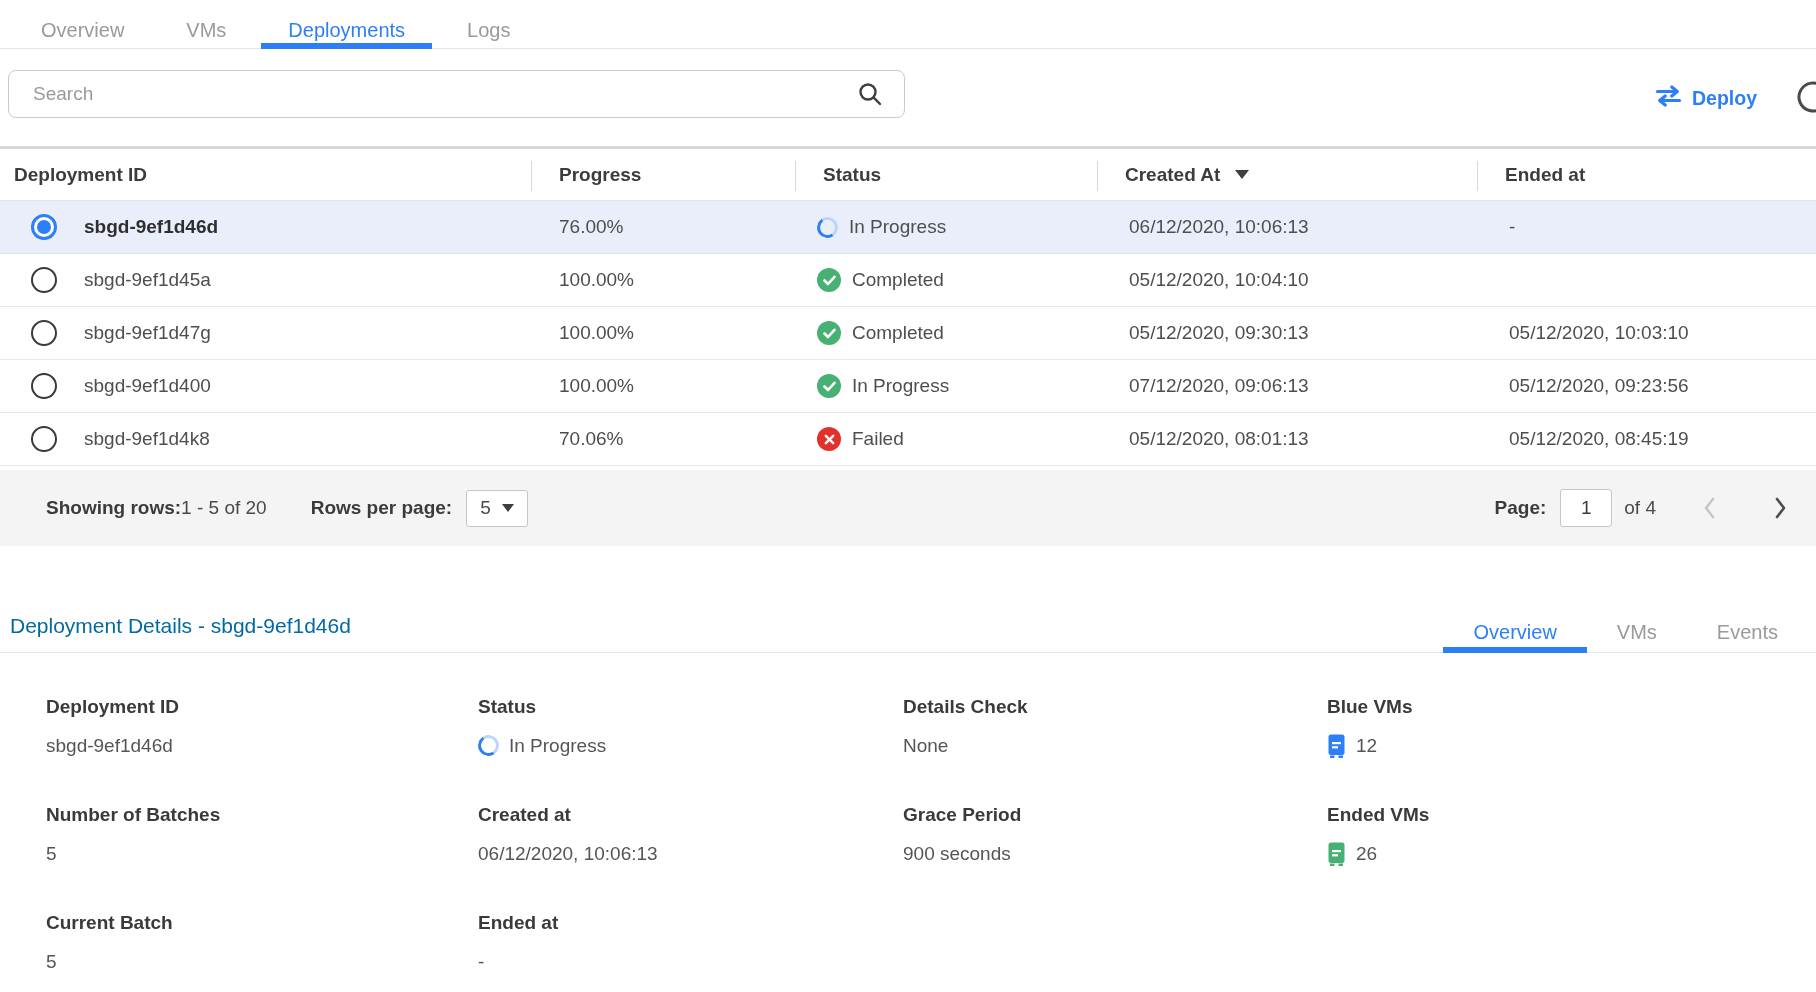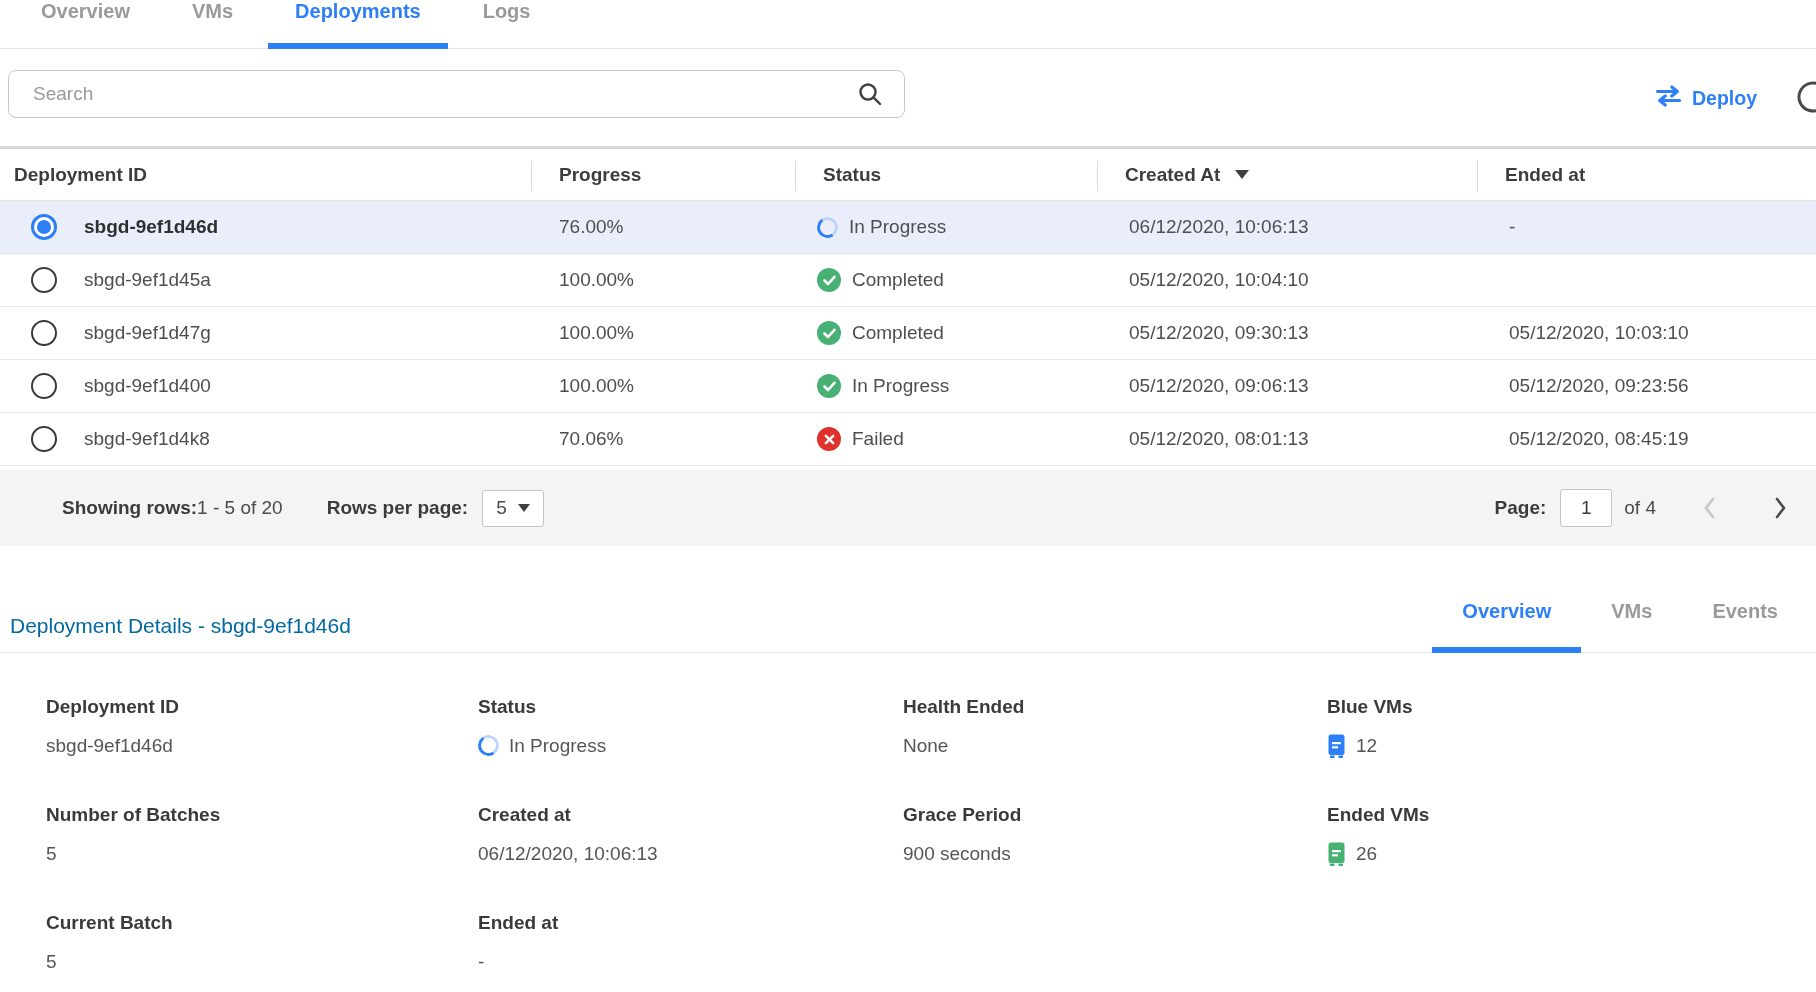--- a/index.html
+++ b/index.html
@@ -3,22 +3,22 @@
 <meta charset="utf-8">
 <style>
   * { margin:0; padding:0; box-sizing:border-box; }
   html,body { width:1816px; height:992px; overflow:hidden; background:#fff;
     font-family:"Liberation Sans", sans-serif; color:#4e4e4e; }
   body { position:relative; }
 
   
   .tabsbar { position:absolute; top:0; left:0; width:100%; height:49px;
     border-bottom:1px solid #e4e4e4; display:flex; align-items:stretch; padding-left:14px; }
-  .tab { position:relative; display:flex; padding:0 27px; margin-right:8px;
-    font-size:20px; font-weight:bold; color:#9a9a9a; cursor:pointer; white-space:nowrap; }
+  .tab { position:relative; display:flex; align-items:center; padding:0 27px; margin-right:8px;
+    font-size:20px; font-weight:normal; color:#9a9a9a; cursor:pointer; white-space:nowrap;margin-top:12px; }
   .tab.active { color:#2d7ff8; }
   .tab.active::after { content:""; position:absolute; left:0; right:0; bottom:-1px; height:6px; background:#2d7ff8; }
 
   
   .toolbar { position:absolute; top:49px; left:0; width:100%; height:97px; }
   .search-wrap { position:absolute; left:8px; top:21px; width:897px; height:48px; }
   .search-input { width:100%; height:100%; border:1.5px solid #c9c9c9; border-radius:8px;
     padding:0 62px 0 24px; font-size:19px; color:#444; font-family:inherit; outline:none; }
   .search-input::placeholder { color:#9a9a9a; }
   .search-icon { position:absolute; right:22px; top:11px; width:26px; height:26px; cursor:pointer; }
@@ -213,21 +213,21 @@
     <div class="cell c-status">
 
       <span class="badge green">
         <svg width="13" height="11" viewBox="0 0 13 11">
               <path d="M1.5 5.5 L5 9 L11.5 1.8" stroke="#fff" stroke-width="2.6" fill="none" stroke-linecap="round" stroke-linejoin="round"></path>
             </svg>
       </span>
 
       <span>In Progress</span>
     </div>
-    <div class="cell c-created">05/12/2020, 09:06:13</div>
+    <div class="cell c-created">07/12/2020, 09:06:13</div>
     <div class="cell c-ended">05/12/2020, 09:23:56</div>
   </div>
       <div class="trow">
     <div class="cell c-id">
       <span class="radio"></span>
       <span class="id-text">sbgd-9ef1d4k8</span>
     </div>
     <div class="cell c-progress">70.06%</div>
     <div class="cell c-status">
 
@@ -238,21 +238,21 @@
       </span>
       <span>Failed</span>
     </div>
     <div class="cell c-created">05/12/2020, 08:01:13</div>
     <div class="cell c-ended">05/12/2020, 08:45:19</div>
   </div>
     </div>
 </div>
 
 <div class="tfoot">
-  <span class="bold" style="margin-left:62px">Showing rows:</span>
+  <span class="bold" style="margin-left:46px">Showing rows:</span>
   <span style="">1 - 5 of 20</span>
   <span class="bold" style="margin-left:44px">Rows per page:</span>
   <div class="select-box" style="margin-left:14px">
     <span>5</span>
     <span class="dd-caret"></span>
   </div>
   <span class="bold" style="margin-left:auto">Page:</span>
   <input class="page-box" style="margin-left: 14px;" value="1">
   <span style="margin-left:12px">of 4</span>
   <span class="chev" style="margin-left:46px">
@@ -292,21 +292,21 @@
   </div>
     <div class="field">
     <div class="flabel">Status</div>
     <div class="fvalue">
       <span class="spinner"></span>
 
       <span>In Progress</span>
     </div>
   </div>
     <div class="field">
-    <div class="flabel">Health Ended</div>
+    <div class="flabel">Details Check</div>
     <div class="fvalue">
 
       <span>None</span>
     </div>
   </div>
     <div class="field">
     <div class="flabel">Blue VMs</div>
     <div class="fvalue">
 
       <span class="server-icon blue">

